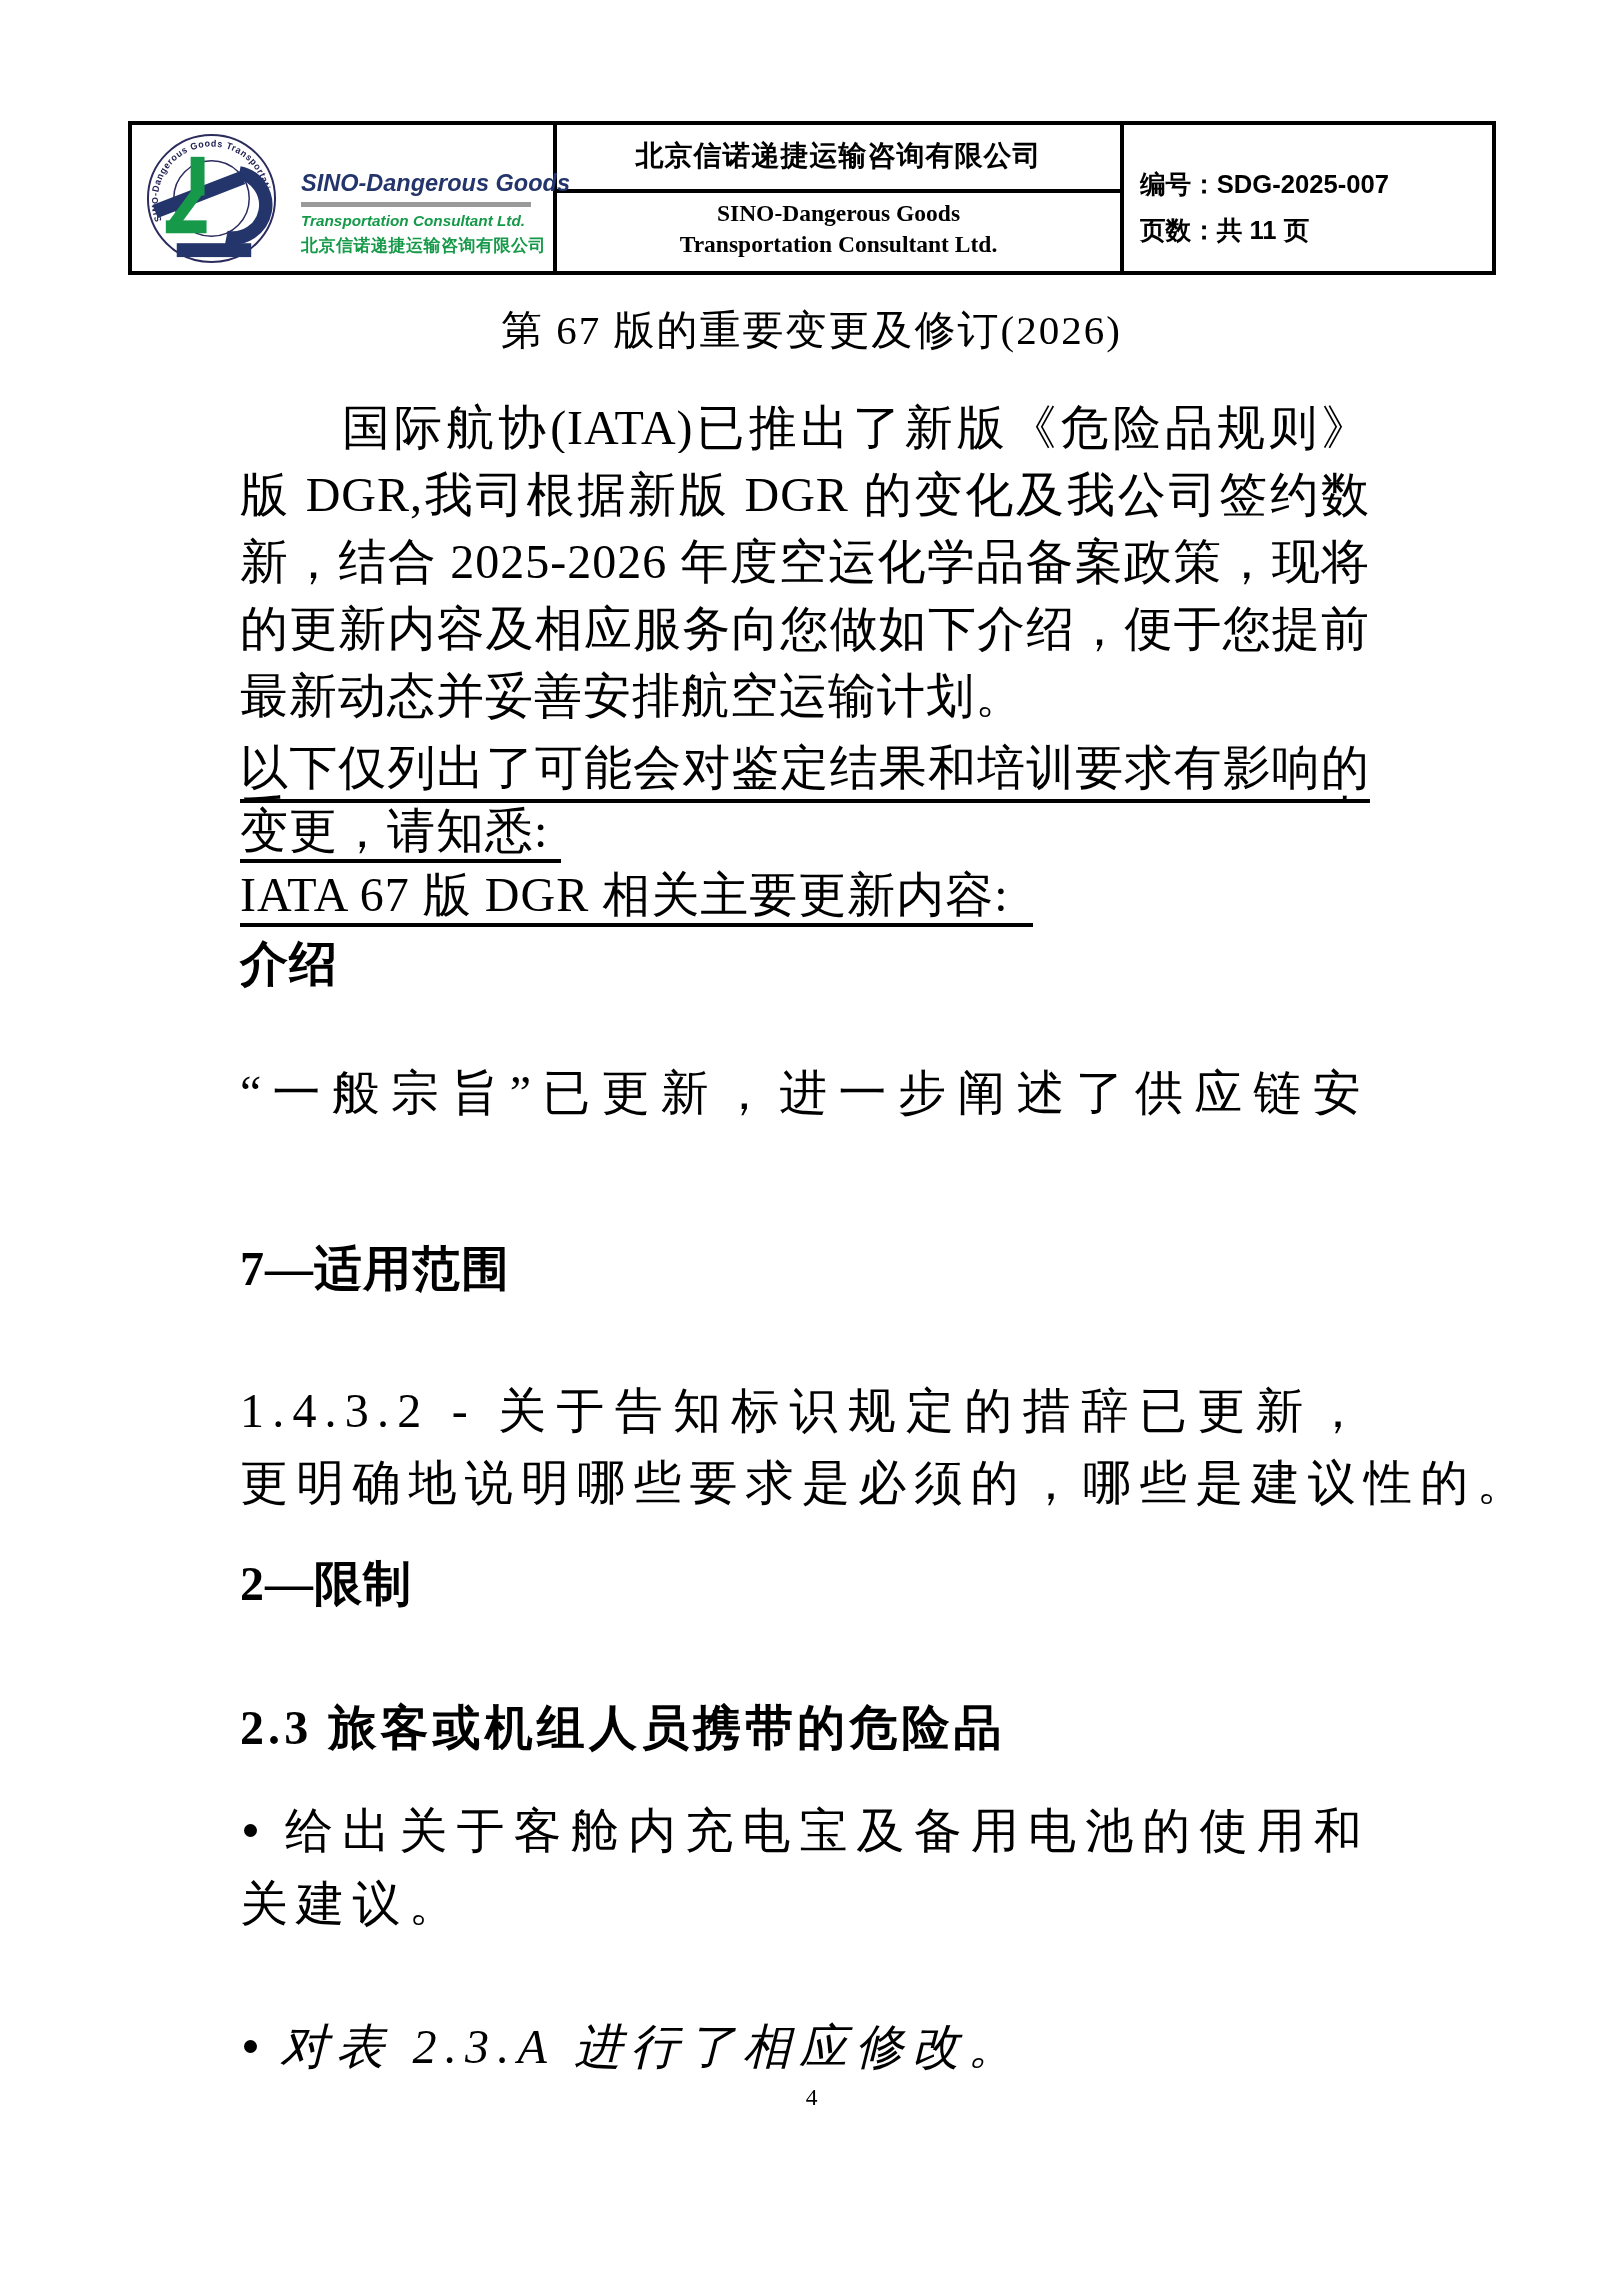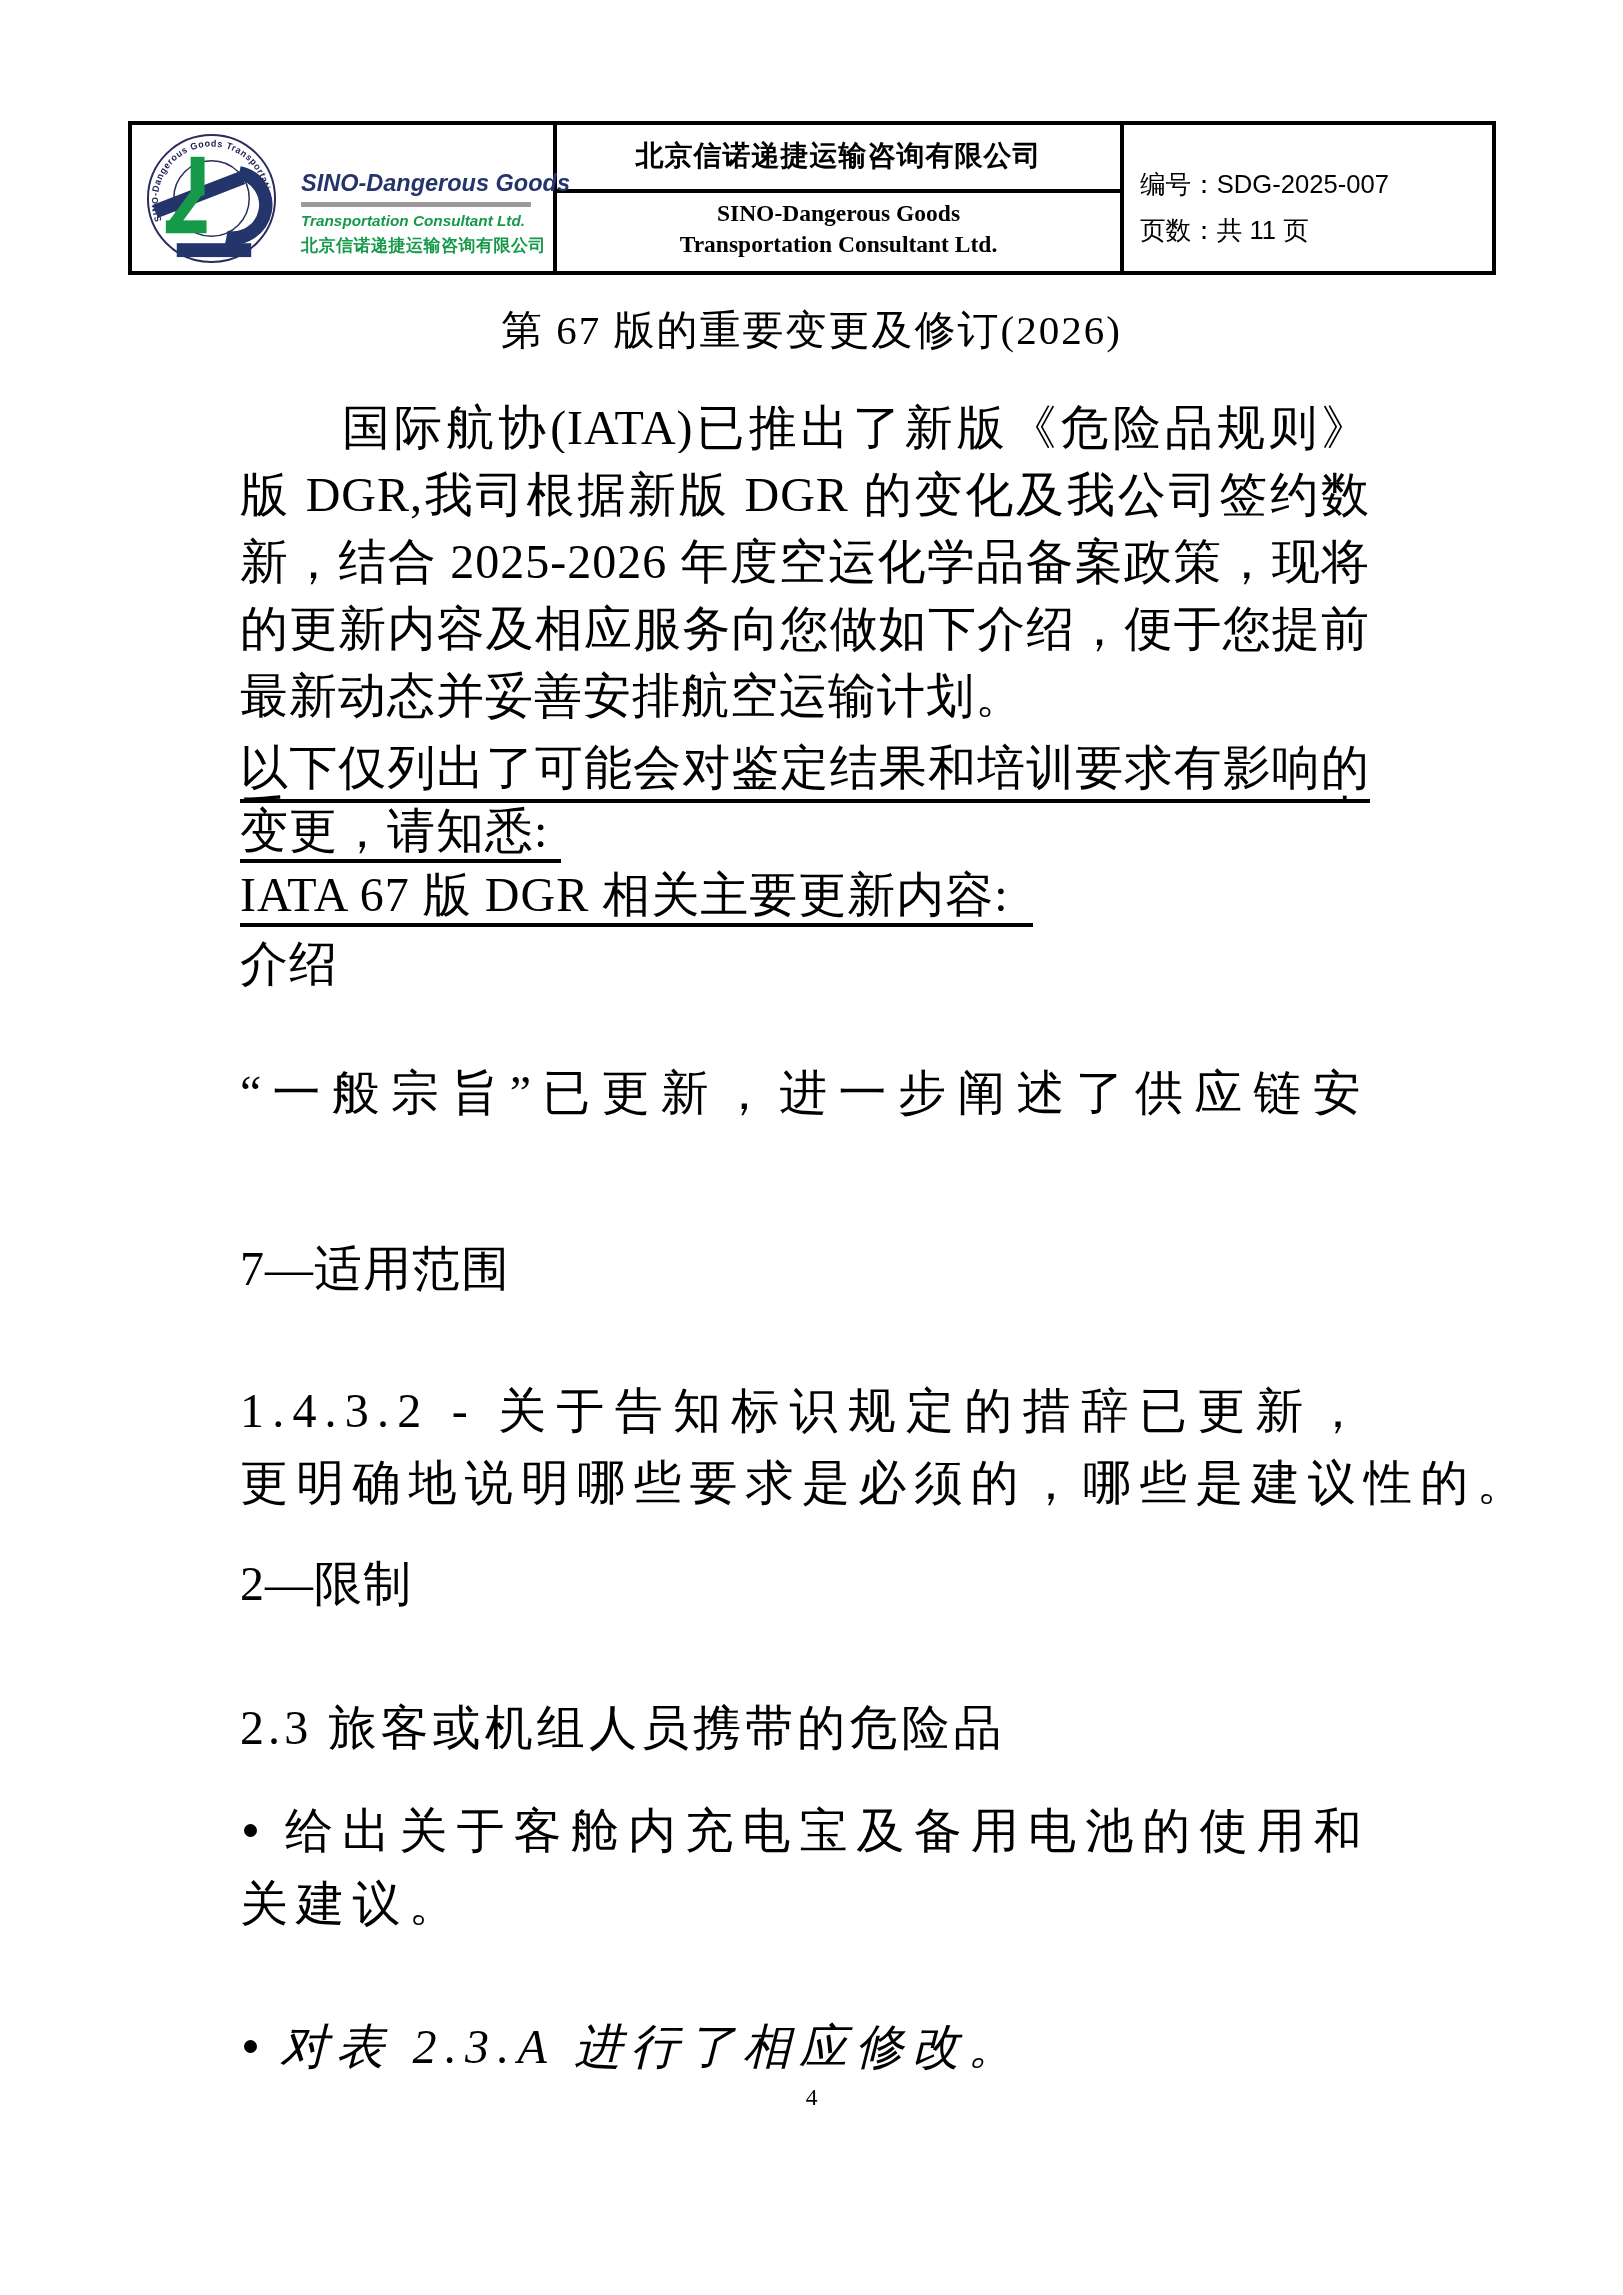--- a/index.html
+++ b/index.html
@@ -21,30 +21,30 @@
   .brand-sub{font-size:15.3px;font-weight:bold;font-style:italic;color:#169a4a;margin-top:5.1px;white-space:nowrap;}
   .brand-cn{font-size:17px;font-weight:bold;color:#169a4a;margin-top:4.1px;white-space:nowrap;letter-spacing:0.5px;}
   
   .mc-top{position:absolute;left:421px;top:5.1px;width:571px;height:51px;line-height:51px;
     text-align:center;font-family:"Liberation Sans","DejaVu Sans",sans-serif;
     font-size:28px;font-weight:bold;letter-spacing:1px;}
   .mc-bottom{position:absolute;left:421px;top:73px;width:571px;text-align:center;
     font-size:23.5px;font-weight:bold;line-height:31px;}
   
   .rc{position:absolute;left:1008px;top:36px;width:353px;
-    font-family:"Liberation Sans","DejaVu Sans",sans-serif;font-size:25.6px;font-weight:normal;}
+    font-family:"Liberation Sans","DejaVu Sans",sans-serif;font-size:25.6px;font-weight:bold;}
   .rc-line{height:46px;line-height:46px;white-space:nowrap;}
   
   .doc-title{position:absolute;left:0;top:307px;width:1623px;text-align:center;
     font-size:41px;font-weight:normal;letter-spacing:2px;line-height:46px;}
   
   .line{position:absolute;left:240px;width:1130px;height:51px;line-height:51px;
     font-size:48px;letter-spacing:1px;white-space:nowrap;}
   .just{text-align:justify;text-align-last:justify;white-space:normal;overflow:hidden;}
-  .bold{font-weight:normal;}
+  .bold{font-weight:bold;}
   .sp{letter-spacing:8.2px;}
   .sp2{letter-spacing:9.2px;}
   .hsp{letter-spacing:4.1px;}
   .indent{padding-left:102px;box-sizing:border-box;}
   .ul-full{height:57px;border-bottom:4.1px solid #000;}
   .ul-span{display:inline-block;vertical-align:top;line-height:44px;padding-bottom:6.1px;
     border-bottom:4.1px solid #000;}
   .pad-r24{padding-right:12.3px;} .pad-r48{padding-right:24.5px;}
   .b-line{padding-left:45px;box-sizing:border-box;}
   .b-line2{padding-left:40px;box-sizing:border-box;font-style:italic;}

